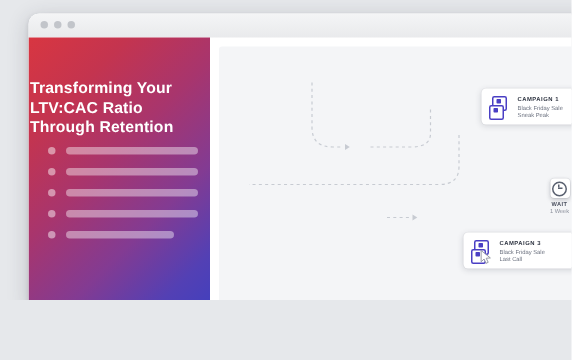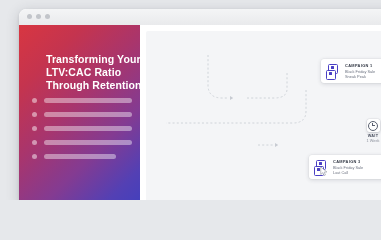--- a/index.html
+++ b/index.html
@@ -27,21 +27,21 @@
   .dots{position:absolute;left:8px;top:5px;display:flex;gap:4px;}
   .dot{width:5px;height:5px;border-radius:50%;background:#c2c5ca;}
 
   
   .hero{
     position:absolute;left:0;top:16px;width:121px;height:180px;
     background:linear-gradient(135deg,#d83641 0%,#c4344f 22%,#a8356d 45%,#833b92 68%,#5340b4 88%,#4340bd 100%);
     overflow:hidden;
   }
   .hero-title{
-    position:absolute;left:27px;top:28px;width:100px;
+    position:absolute;left:1px;top:28px;width:100px;
     color:#ffffff;font-size:10.5px;line-height:13px;font-weight:bold;
     letter-spacing:.1px;
   }
   .hero-lines{position:absolute;left:13px;top:73px;width:100px;}
   .hero-line{display:flex;align-items:center;margin-bottom:9px;}
   .hero-bullet{
     width:5px;height:5px;border-radius:50%;
     background:rgba(255,255,255,.48);flex:0 0 auto;margin-right:7px;
   }
   .hero-bar{height:5px;border-radius:3px;background:rgba(255,255,255,.42);}

